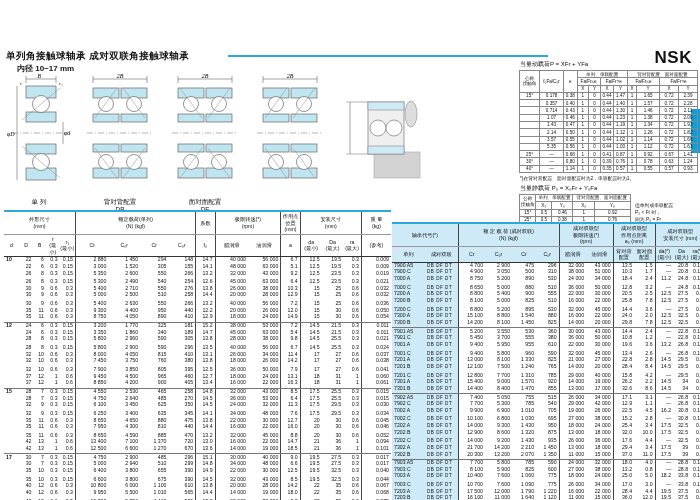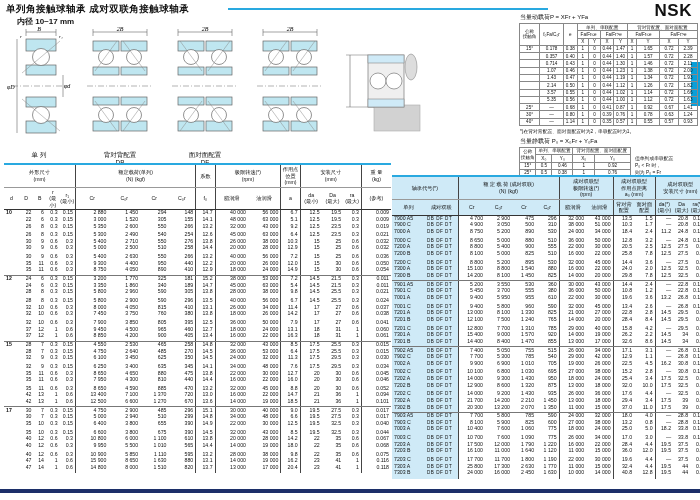--- a/index.html
+++ b/index.html
@@ -1,19 +1,19 @@
 <!DOCTYPE html>
 <html><head>
 <meta charset="utf-8">
 <style>
   html,body{margin:0;padding:0;}
   body{width:700px;height:500px;position:relative;background:#fff;overflow:hidden;
        font-family:"Liberation Sans","DejaVu Sans",sans-serif;color:#111;
        -webkit-text-size-adjust:none;}
-  .abs{position:absolute;}
+  .abs{position:absolute;margin-top:47px;}
   
   .title{left:6px;top:3px;font-size:9.5px;font-weight:bold;letter-spacing:.5px;}
   .subtitle{left:17px;top:16px;font-size:8px;font-weight:bold;}
   .topline{left:228px;top:8px;width:320px;height:2px;background:#29a9e0;}
   .nsk{right:8px;top:1px;font-size:17px;font-weight:bold;letter-spacing:.5px;}
   .side-tab{right:0;top:62px;width:9px;height:44px;background:#0a9fd8;}
   .footer-bar{left:0;top:489px;width:700px;height:4px;background:#1c2f69;}
   
   .diagrams{left:6px;top:27px;width:436px;display:flex;gap:11px;align-items:flex-start;}
   figure{margin:0;text-align:center;}

